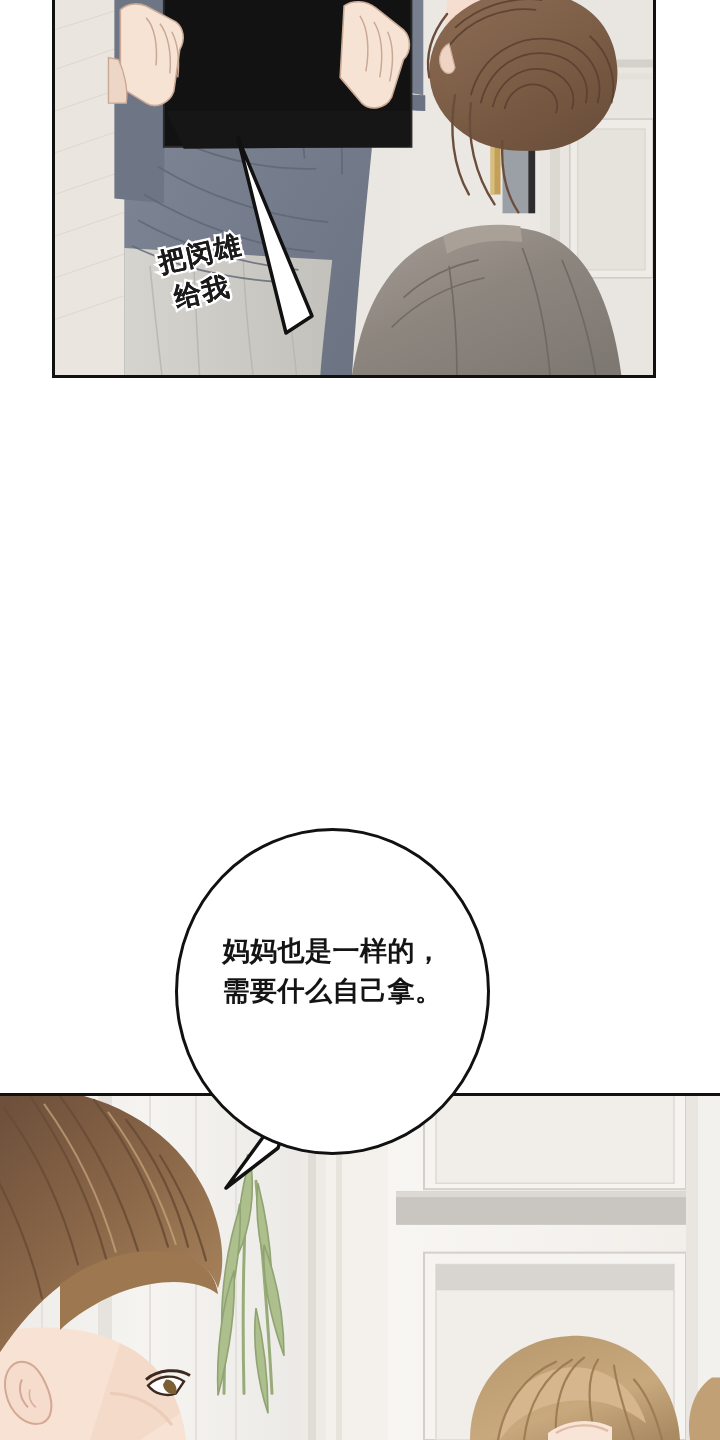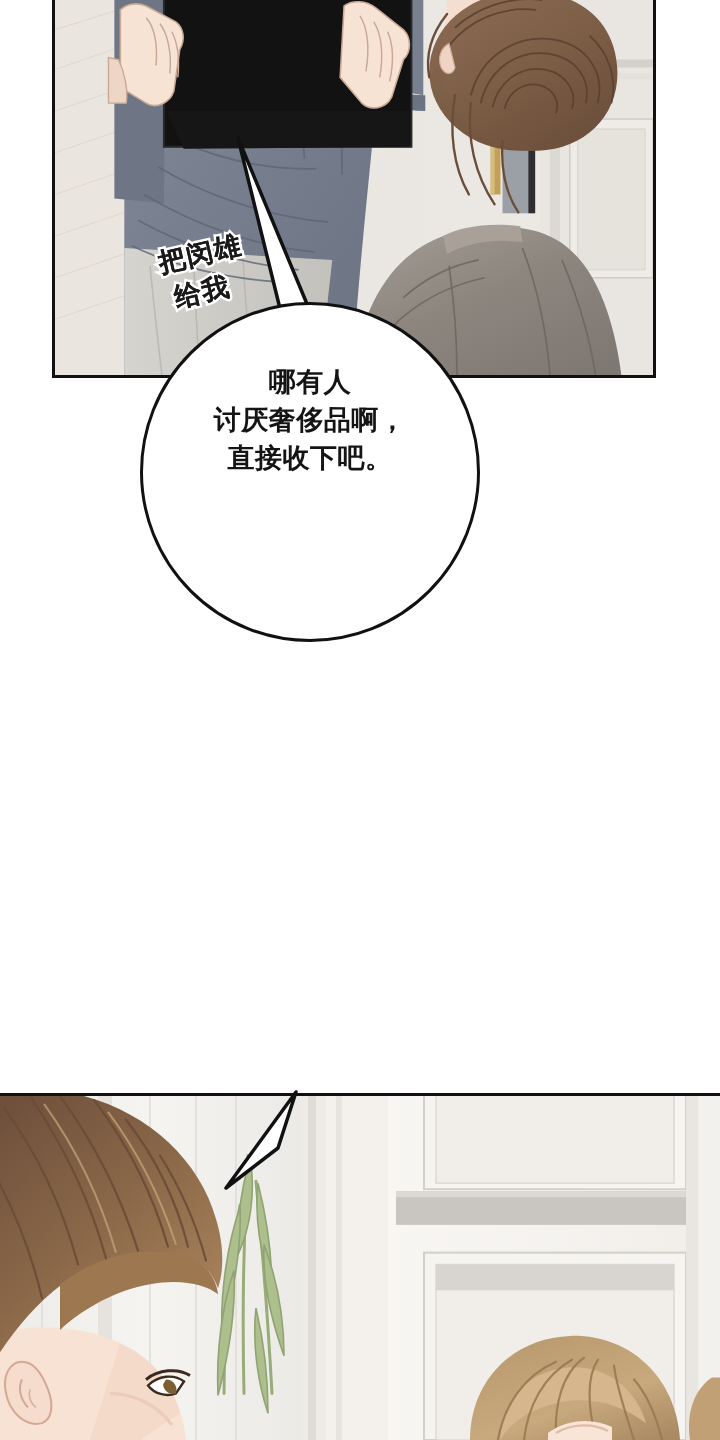--- a/index.html
+++ b/index.html
@@ -213,29 +213,28 @@
   <div id="sfx-give">
     <div class="sfx-line" id="sfx-l1">把闵雄</div>
     <div class="sfx-line front" id="sfx-l1f" style="left:8px;top:0px;transform:rotate(-13deg);">把闵雄</div>
     <div class="sfx-line" id="sfx-l2">给我</div>
     <div class="sfx-line front" id="sfx-l2f" style="left:24px;top:38px;transform:rotate(-13deg);">给我</div>
   </div>
 
   <svg class="tail" style="left:190px;top:128px;width:150px;height:215px;" viewBox="0 0 150 215">
     <path d="M48,10 L96,205 L122,188 Z" fill="#ffffff" stroke="#111111" stroke-width="3.5" stroke-linejoin="round"></path>
   </svg>
-  <div class="bubble" id="bubble-1">
-    <div class="bubble-text" id="bubble-1-text">哪有人
-讨厌奢侈品啊，
-直接收下吧。</div>
-  </div>
 
   <svg class="tail" style="left:200px;top:1090px;width:130px;height:110px;" viewBox="0 0 130 110">
     <path d="M96,2 L26,98 L78,58 Z" fill="#ffffff" stroke="#111111" stroke-width="3.5" stroke-linejoin="round"></path>
   </svg>
+  <div class="bubble" id="bubble-2">
+    <div class="bubble-text" id="bubble-2-text">妈妈也是一样的，
+需要什么自己拿。</div>
+  </div>
 
   <div class="panel" id="panel-bottom">
     <svg class="layer" viewBox="0 0 720 347" preserveAspectRatio="none">
       <defs>
         <linearGradient id="g-win" x1="0" y1="0" x2="1" y2="0">
           <stop offset="0" stop-color="#eeece9"></stop>
             <stop offset="0.5" stop-color="#f6f4f1"></stop>
           <stop offset="1" stop-color="#eceae6"></stop>
         </linearGradient>
         <linearGradient id="g-door-b" x1="0" y1="0" x2="1" y2="0">

